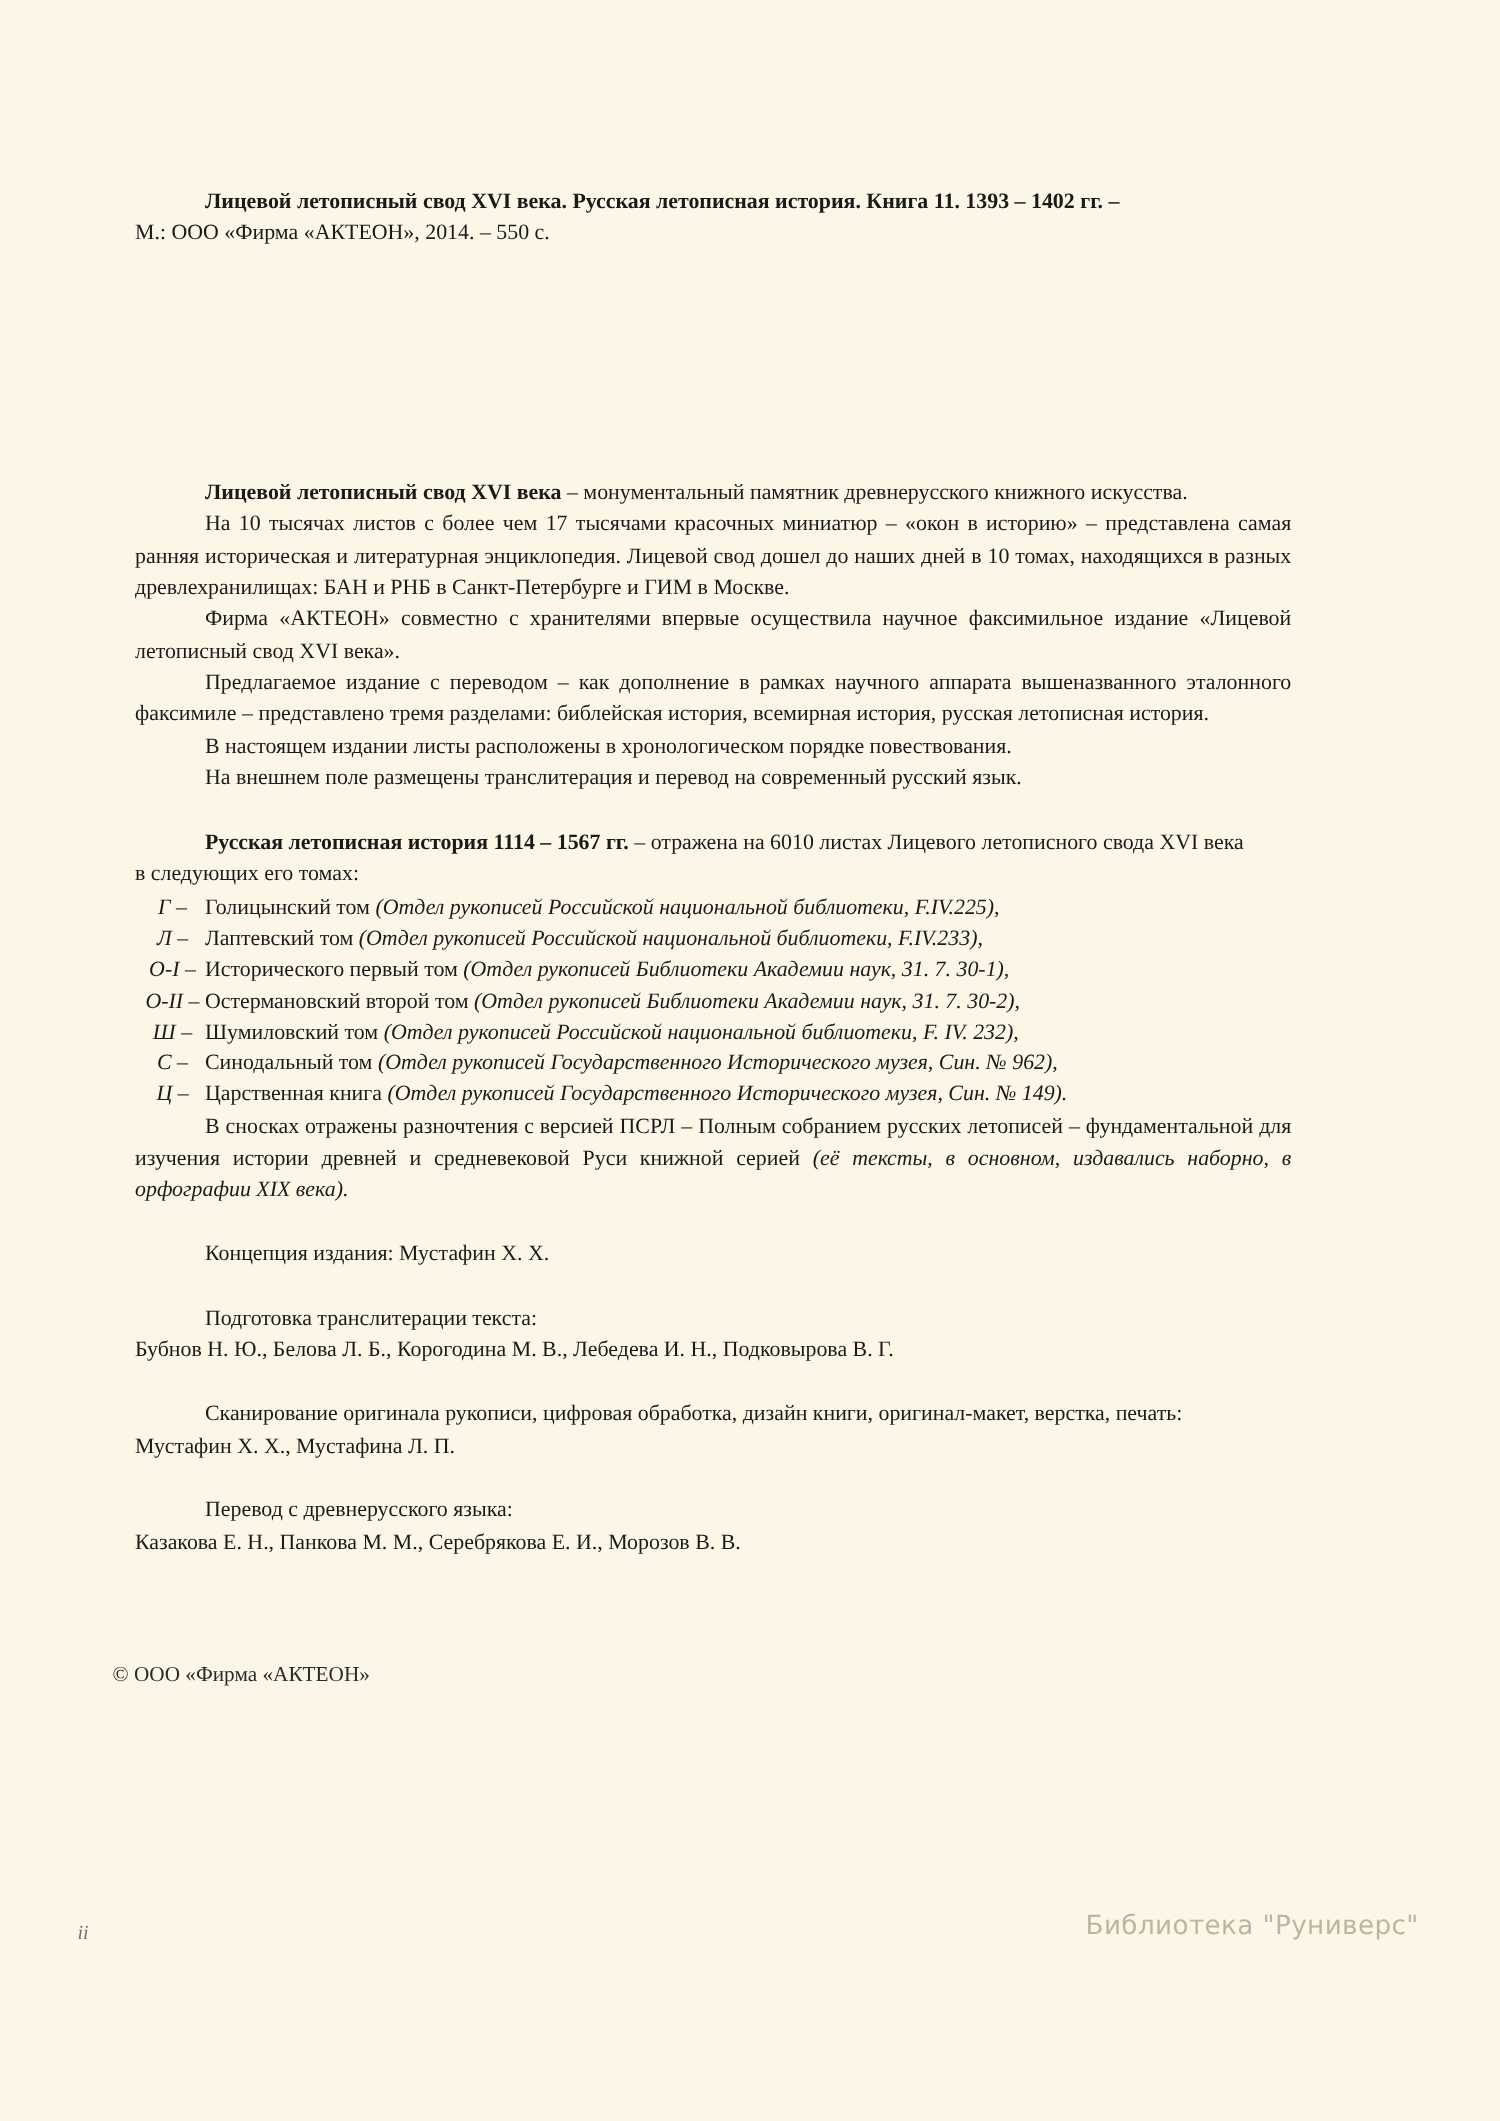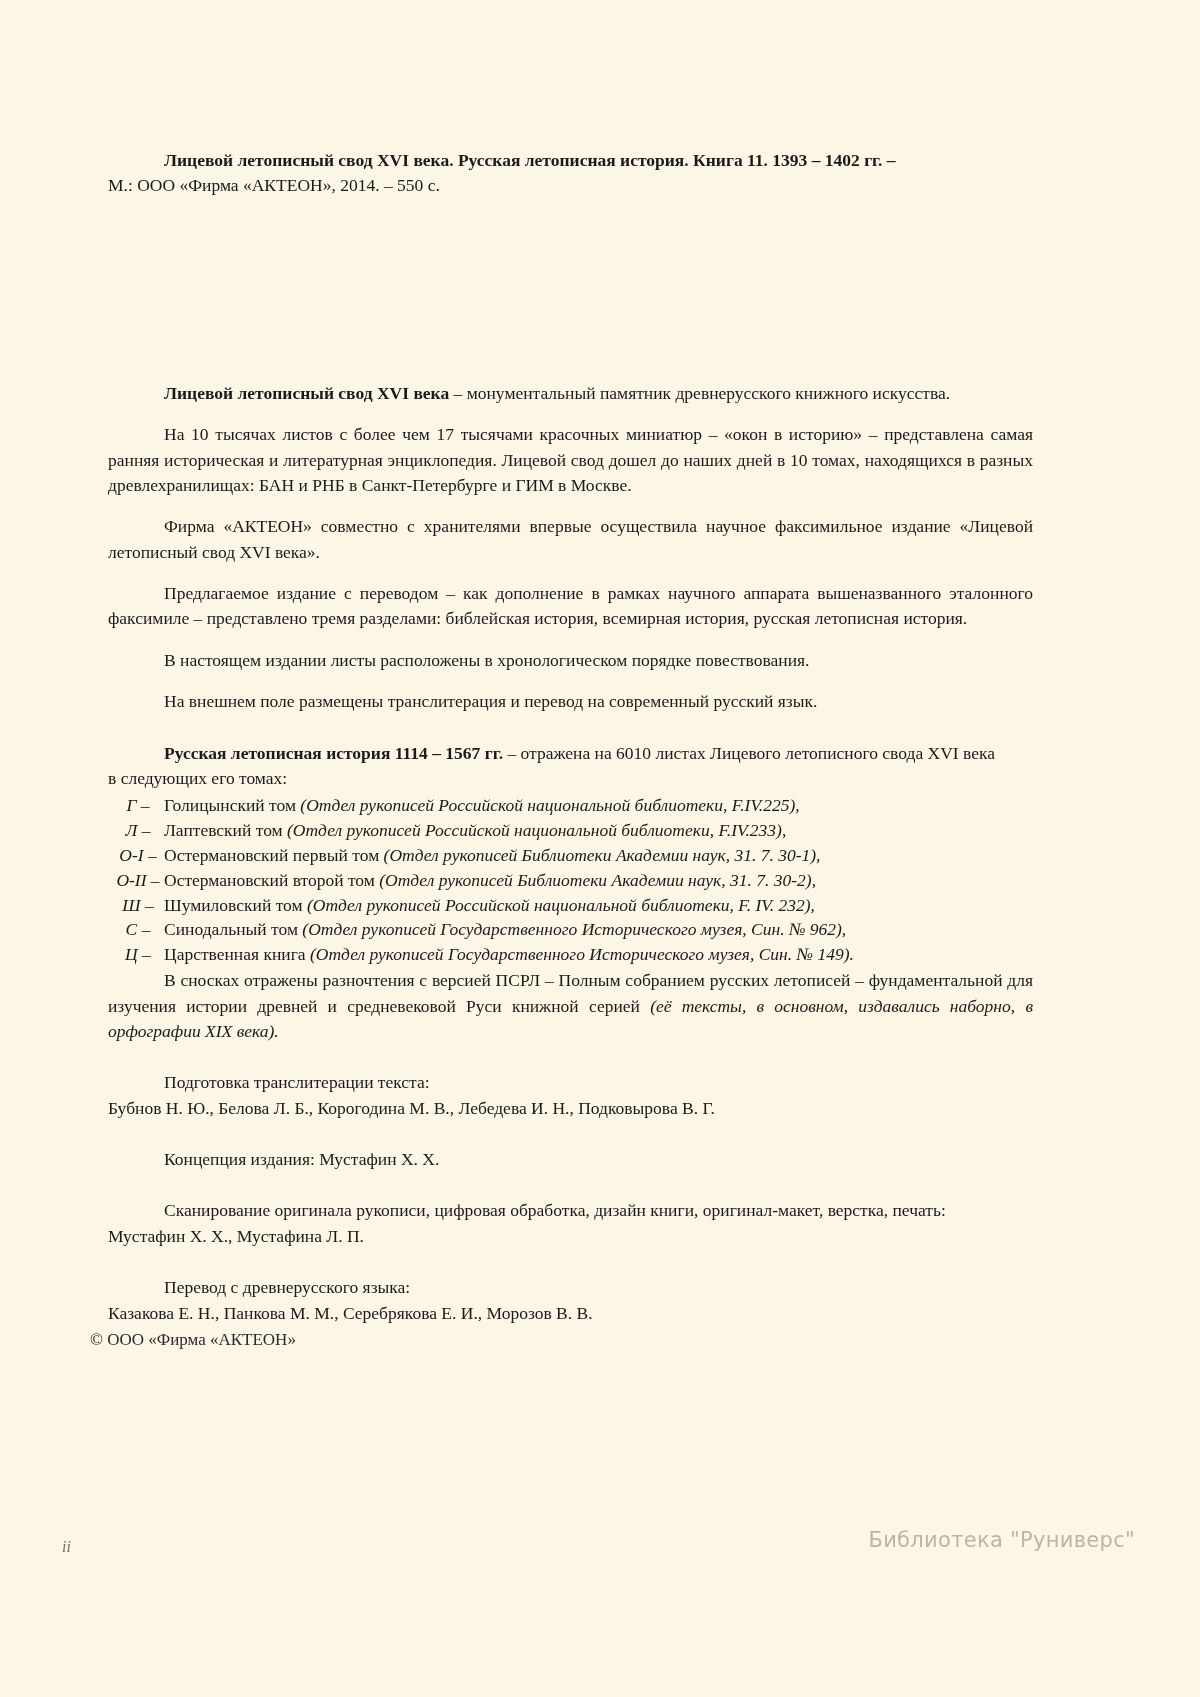--- a/index.html
+++ b/index.html
@@ -38,21 +38,21 @@
   }
   .indent { text-indent: 56px; }
   .bold { font-weight: bold; }
   .ital { font-style: italic; }
 
   .title-block { margin-bottom: 0; }
   .title-line1 { text-indent: 56px; font-weight: bold; font-size: 17.5px; line-height: 1.45;}
   .title-line2 { font-size: 17.5px; line-height: 1.45; }
 
   .intro { margin-top: 182px; }
-  .intro p + p { margin-top: 16px; }
+  .intro p + p { margin-top: 0px; }
 
   .section2 { margin-top: 26px; }
 
   .volumes {
     margin-top: 2px;
     width: 925px;
   }
   .vol-row {
     display: flex;
     font-size: 17.5px;
@@ -137,21 +137,21 @@
       <div class="vol-row">
         <div class="vol-key">Г –</div>
         <div class="vol-val"><span>Голицынский том </span><span class="ital">(Отдел рукописей Российской национальной библиотеки, F.IV.225),</span></div>
       </div>
       <div class="vol-row">
         <div class="vol-key">Л –</div>
         <div class="vol-val"><span>Лаптевский том </span><span class="ital">(Отдел рукописей Российской национальной библиотеки, F.IV.233),</span></div>
       </div>
       <div class="vol-row">
         <div class="vol-key">О-I –</div>
-        <div class="vol-val"><span>Остермановский первый том </span><span class="ital">(Отдел рукописей Библиотеки Академии наук, 31. 7. 30-1),</span></div>
+        <div class="vol-val"><span>Исторического первый том </span><span class="ital">(Отдел рукописей Библиотеки Академии наук, 31. 7. 30-1),</span></div>
       </div>
       <div class="vol-row">
         <div class="vol-key">О-II –</div>
         <div class="vol-val"><span>Остермановский второй том </span><span class="ital">(Отдел рукописей Библиотеки Академии наук, 31. 7. 30-2),</span></div>
       </div>
       <div class="vol-row">
         <div class="vol-key">Ш –</div>
         <div class="vol-val"><span>Шумиловский том </span><span class="ital">(Отдел рукописей Российской национальной библиотеки, F. IV. 232),</span></div>
       </div>
       <div class="vol-row">
@@ -163,25 +163,25 @@
         <div class="vol-val"><span>Царственная книга </span><span class="ital">(Отдел рукописей Государственного Исторического музея, Син. № 149).</span></div>
       </div>
     </div>
 
     <div class="footnote-par block">
       <p class="indent"><span>В сносках отражены разночтения с версией ПСРЛ – Полным собранием русских летописей – фундаментальной для изучения истории древней и средневековой Руси книжной серией </span><span class="ital">(её тексты, в основном, издавались наборно, в орфографии XIX века).</span></p>
     </div>
 
     <div class="credits block">
       <div class="group">
+        <p class="indent">Концепция издания: Мустафин Х. Х.</p>
+      </div>
+      <div class="group">
         <p class="indent">Подготовка транслитерации текста:</p>
         <p>Бубнов Н. Ю., Белова Л. Б., Корогодина М. В., Лебедева И. Н., Подковырова В. Г.</p>
-      </div>
-      <div class="group">
-        <p class="indent">Концепция издания: Мустафин Х. Х.</p>
       </div>
       <div class="group">
         <p class="indent">Сканирование оригинала рукописи, цифровая обработка, дизайн книги, оригинал-макет, верстка, печать:</p>
         <p>Мустафин Х. Х., Мустафина Л. П.</p>
       </div>
       <div class="group">
         <p class="indent">Перевод с древнерусского языка:</p>
         <p>Казакова Е. Н., Панкова М. М., Серебрякова Е. И., Морозов В. В.</p>
       </div>
     </div>

